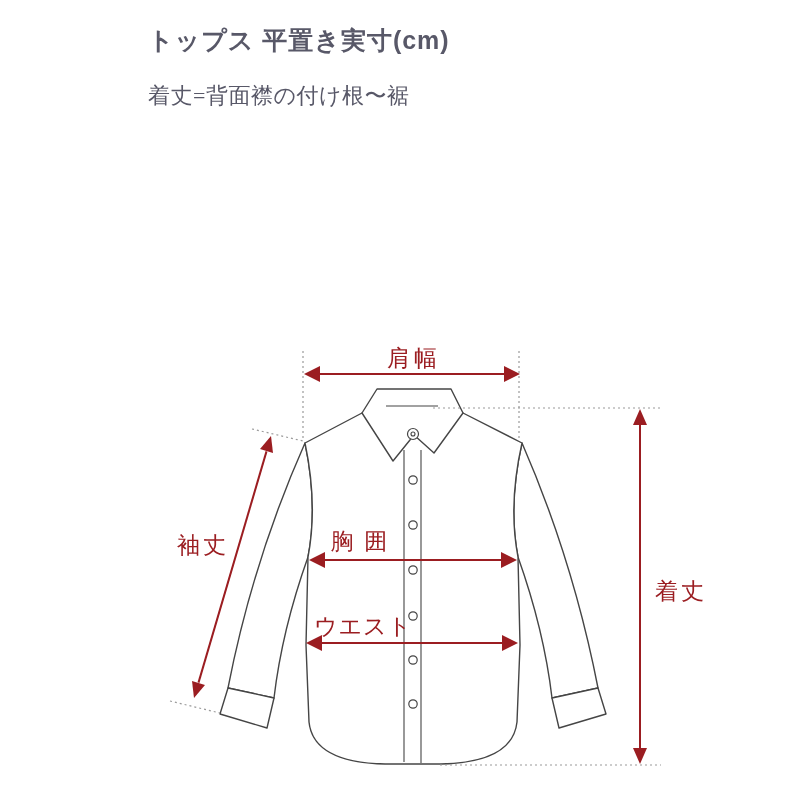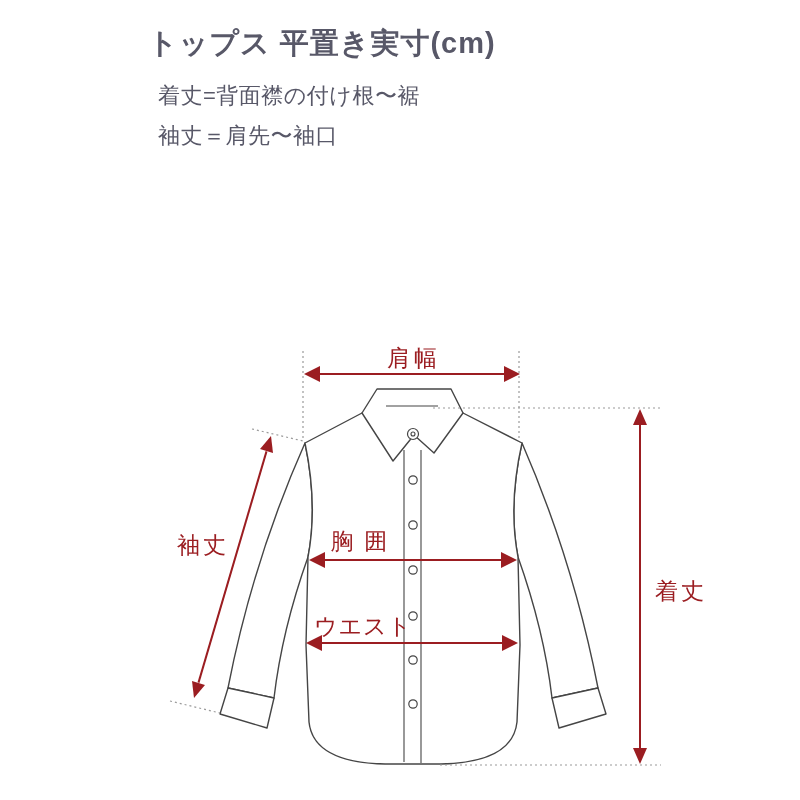--- a/index.html
+++ b/index.html
@@ -3,27 +3,28 @@
 <meta charset="utf-8">
 <style>
   html, body { margin: 0; padding: 0; background: #ffffff; }
   body {
     width: 800px; height: 800px; position: relative; overflow: hidden;
     font-family: "Liberation Sans", "DejaVu Sans", sans-serif;
     color: var(--text, #585868);
   }
   .title {
     position: absolute; left: 148px; top: 24px;
-    font-size: 29px; font-weight: bold; letter-spacing: 1px;
+    font-size: 25px; font-weight: bold; letter-spacing: 1px;
     color: var(--text, #585868);
   }
   .legend {
-    position: absolute; left: 158px; top: 76px;
+    position: absolute; left: 148px; top: 76px;
     font-size: 22px; line-height: 40px; letter-spacing: 0.5px;
     color: var(--text, #585868);
+    font-family: Liberation Serif, serif;
   }
   .diagram-svg { position: absolute; left: 0; top: 330px; }
 
   
   .fillw  { fill: #ffffff; stroke: var(--outline, #454545); stroke-width: 1.4; stroke-linejoin: round; }
   .thin   { fill: none;    stroke: var(--outline, #454545); stroke-width: 1.1; }
   .btn    { fill: #ffffff; stroke: var(--outline, #454545); stroke-width: 1.2; }
 
   
   .guide  { fill: none; stroke: var(--guide, #9a9a9a); stroke-width: 1.2; stroke-dasharray: 2 3; }
@@ -34,21 +35,20 @@
     font-family: "Liberation Sans", "DejaVu Sans", sans-serif;
   }
 </style>
 </head>
 <body>
 
 <div class="title">トップス 平置き実寸(cm)</div>
 
 <div class="legend">
   <div>着丈=背面襟の付け根〜裾</div>
-  <div>袖丈＝肩先〜袖口</div>
 </div>
 
 <svg class="diagram-svg" width="800" height="470" viewBox="0 330 800 470" xmlns="http://www.w3.org/2000/svg">
 
   <g>
 
     <path class="fillw" d="M 305,443 Q 253,560 228,688 L 274,698 Q 282,630 308,557 Q 318,505 305,443 Z"></path>
 
     <path class="fillw" d="M 522,443 Q 573,560 598,688 L 552,698 Q 544,630 518,557 Q 508,505 522,443 Z"></path>
 

